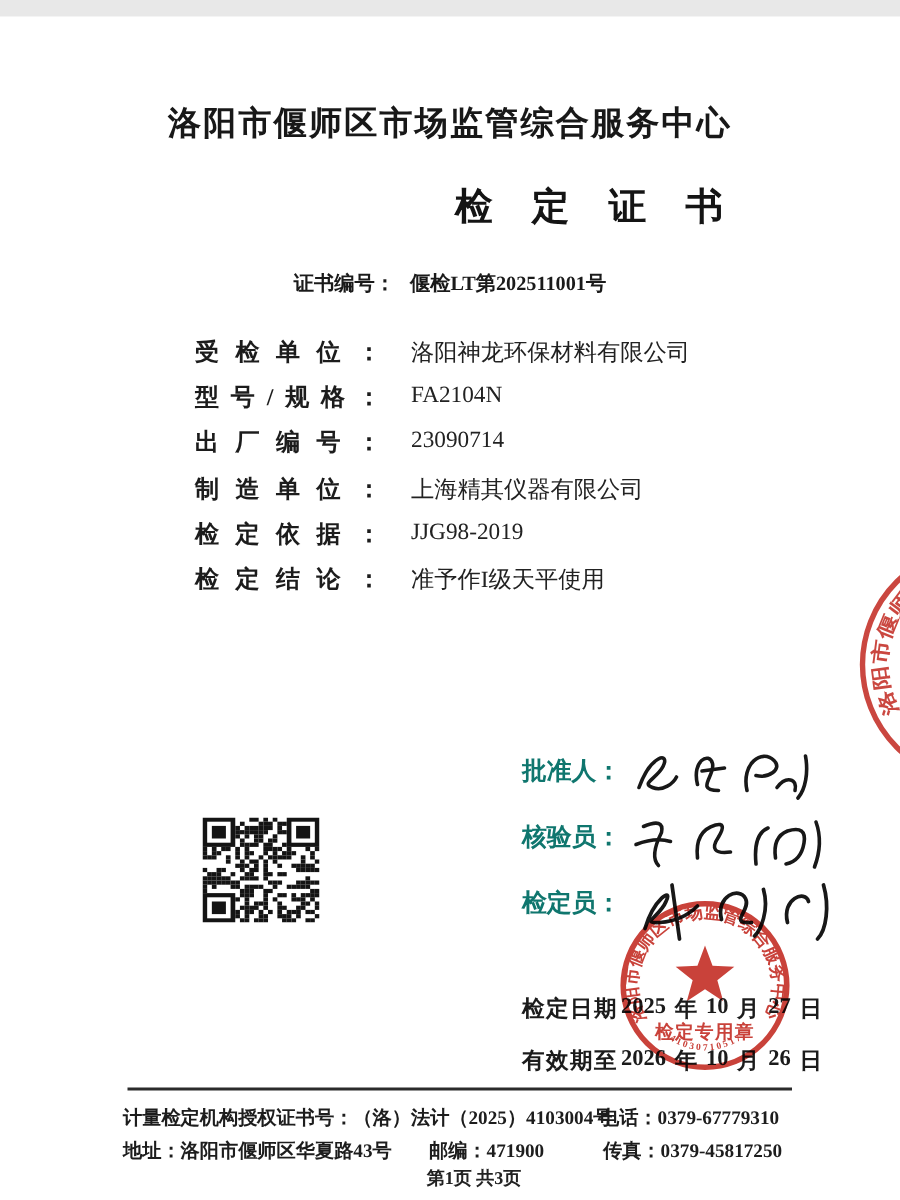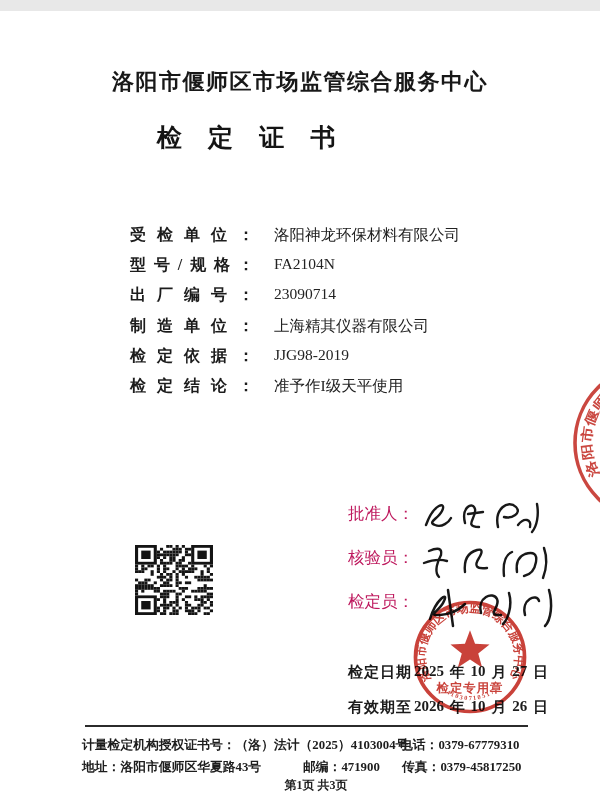--- a/index.html
+++ b/index.html
@@ -6,68 +6,71 @@
   .page{
     position:relative;width:600px;height:800px;margin:11px auto;
     background:#ffffff;overflow:hidden;
     font-family:"Liberation Serif", serif;color:#1f1f1f;
   }
   .org-name{
     position:absolute;top:56px;left:0;width:600px;text-align:center;
     font-size:22px;font-weight:700;letter-spacing:1.5px;color:#181818;
   }
   .doc-title{
-    position:absolute;top:110px;left:0;width:492px;text-align:center;
+    position:absolute;top:110px;left:0;width:492px;text-align:right;
     font-size:25px;font-weight:700;letter-spacing:10px;text-indent:10px;color:#141414;
   }
   .cert-line{
     position:absolute;top:169px;left:0;width:600px;text-align:center;
     font-size:13.5px;font-weight:700;color:#1a1a1a;
   }
   .cert-line .num{margin-left:10px;}
   .fields{position:absolute;top:214px;left:130px;width:430px;}
   .field-row{height:30.2px;display:flex;align-items:flex-start;}
   .field-label{
     display:inline-block;width:124px;
     font-size:16px;font-weight:700;
     text-align:justify;text-align-last:justify;color:#1c1c1c;
   }
   .field-value{margin-left:20px;font-size:15.5px;font-weight:400;color:#222;white-space:nowrap;}
   .sig-row{position:absolute;left:348px;height:44px;display:flex;align-items:flex-start;}
-  .sig-label{font-size:16.5px;font-weight:400;color:#be185d;line-height:22px;}
+  .sig-label{font-size:16.5px;font-weight:700;color:#0f766e;line-height:22px;}
   .sig-ink{margin-left:6px;margin-top:-6px;}
   .sig-ink svg{display:block;}
   .qr-box{position:absolute;left:135px;top:534px;width:78px;height:70px;}
   .qr-box svg{width:100%;height:100%;}
   .date-row{position:absolute;left:348px;display:flex;align-items:flex-end;height:18px;}
   .date-label{font-size:15px;font-weight:700;letter-spacing:1px;color:#1b1b1b;width:64px;}
   .date-parts{display:flex;justify-content:space-between;width:134px;margin-left:2px;
     font-size:15px;font-weight:700;color:#1b1b1b;}
   .rule{position:absolute;left:85px;top:714px;width:443px;height:2px;background:#2b2b2b;}
   .footer-row{position:absolute;left:0;width:600px;font-size:12.8px;font-weight:700;color:#1d1d1d;}
   .footer-row span{position:absolute;white-space:nowrap;}
   .f-auth{left:82px;}  .f-phone{left:400px;}
-  .f-addr{left:82px;}  .f-post{left:303px;} .f-fax{left:402px;}
+  .f-addr{left:82px;}  .f-post{left:286px;} .f-fax{left:402px;}
   .page-info{position:absolute;top:766px;left:16px;width:600px;text-align:center;
     font-size:12px;font-weight:600;color:#222;}
   .stamp-main{position:absolute;left:398px;top:574px;width:144px;height:144px;
     mix-blend-mode:multiply;opacity:.93;}
   .stamp-partial{position:absolute;right:0;top:368px;width:44px;height:128px;
     overflow:hidden;mix-blend-mode:multiply;opacity:.9;}
   .stamp-partial svg{position:absolute;left:0;top:-20px;}
   .stamp-text{fill:#c5332b;font-family:"Liberation Serif",serif;font-weight:700;}
 </style>
 </head>
 <body>
 
 <div class="page">
 
   <div class="org-name">洛阳市偃师区市场监管综合服务中心</div>
   <div class="doc-title">检 定 证 书</div>
 
+  <div class="cert-line">
+    <span>证书编号：</span><span class="num">偃检LT第202511001号</span>
+  </div>
 
   <div class="fields">
     <div class="field-row">
       <span class="field-label">受检单位：</span>
       <span class="field-value">洛阳神龙环保材料有限公司</span>
     </div>
     <div class="field-row">
       <span class="field-label">型号/规格：</span>
       <span class="field-value">FA2104N</span>
     </div>

